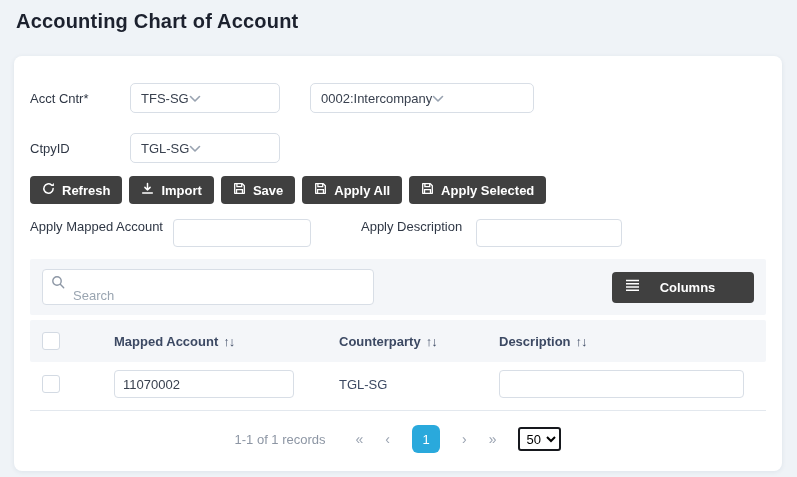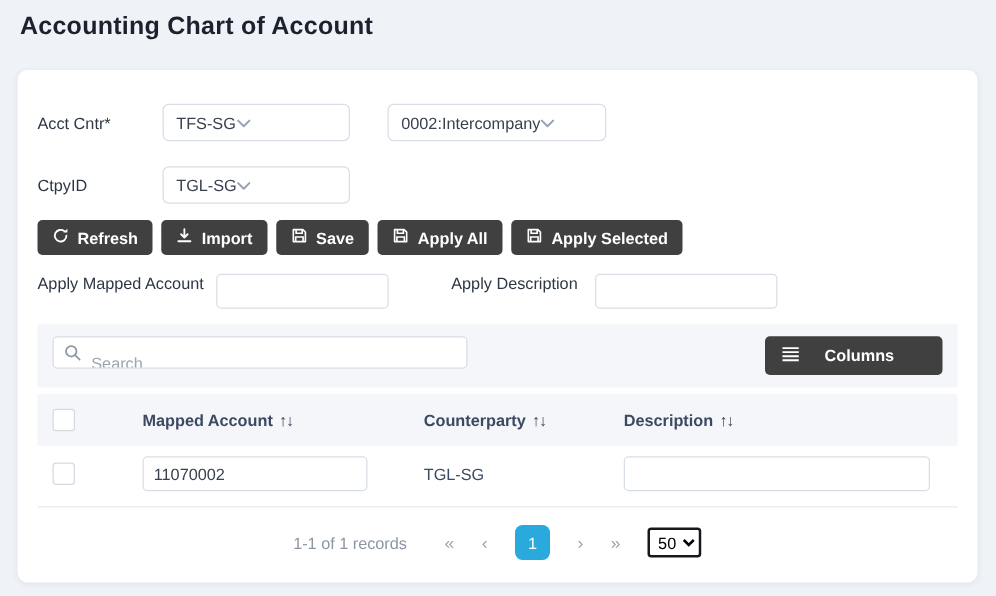--- a/index.html
+++ b/index.html
@@ -27,21 +27,21 @@
   .f-label { font-size:13px; color:#2f3745; }
   .lbl-w1 { width:100px; }
   .lbl-type { width:105px; margin-left:40px; }
   .select {
     height:30px; background:#fff;
     border:1px solid #d8dee6; border-radius:5px;
     display:flex; align-items:center; justify-content:flex-start;
     padding:0 10px; font-size:13px; color:#39414f; cursor:pointer;
   }
   .sel-sm { width:150px; }
-  .sel-lg { width:175px; }
+  .sel-lg { width:224px; }
   
   .btn-row { display:flex; gap:7px; margin-top:13px; }
   .btn {
     height:28px; background:#404040; color:#fff;
     border:none; border-radius:4px;
     display:inline-flex; align-items:center; gap:7px;
     padding:0 12px; font-size:13px; font-weight:700;
     font-family:inherit; cursor:pointer; white-space:nowrap;
   }
   
@@ -56,21 +56,21 @@
   .inp-desc { width:146px; margin-left:14px; }
   
   .table-wrap { margin-top:12px; }
   .toolbar {
     background:#f4f6f9; border-radius:2px;
     padding:10px 12px;
     display:flex; align-items:center; justify-content:space-between;
   }
   .search-box { position:relative; width:332px; }
   .search-box input {
-    width:100%; height:26px; padding:17px 8px 0 30px;
+    width:100%; height:36px; padding:17px 8px 0 30px;
   }
   .search-box input::placeholder { color:#9aa5b1; }
   .search-icon { position:absolute; left:9px; top:6px; }
   .columns-btn { width:142px; height:31px; padding:0 16px 0 13px; }
   .columns-btn .c-label { flex:1; text-align:center; margin-right:10px; font-weight:700; }
   .grid-row {
     display:grid; grid-template-columns:72px 225px 160px 1fr;
     align-items:center;
   }
   .thead {

